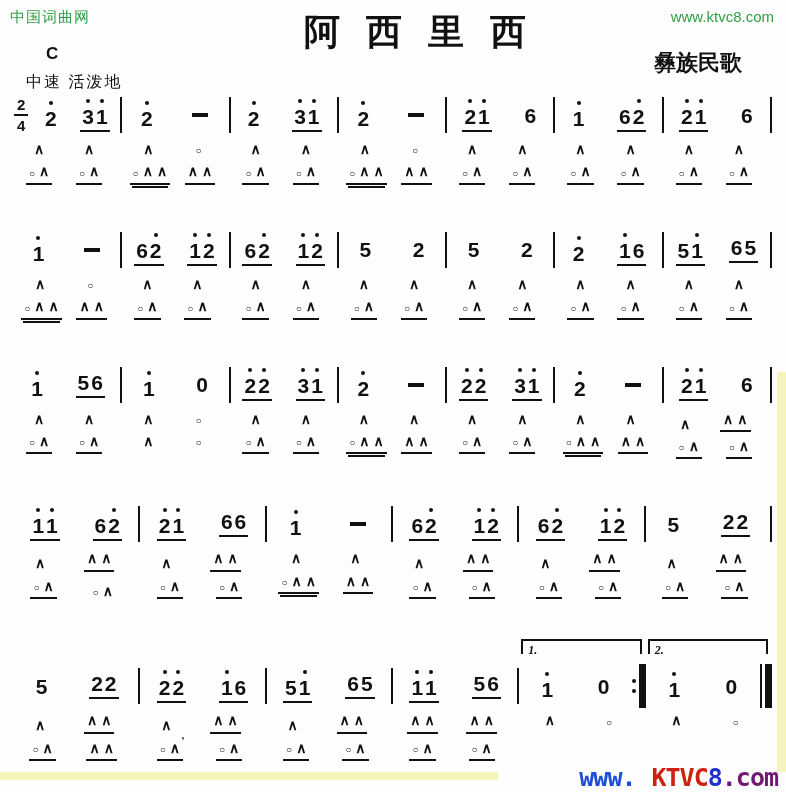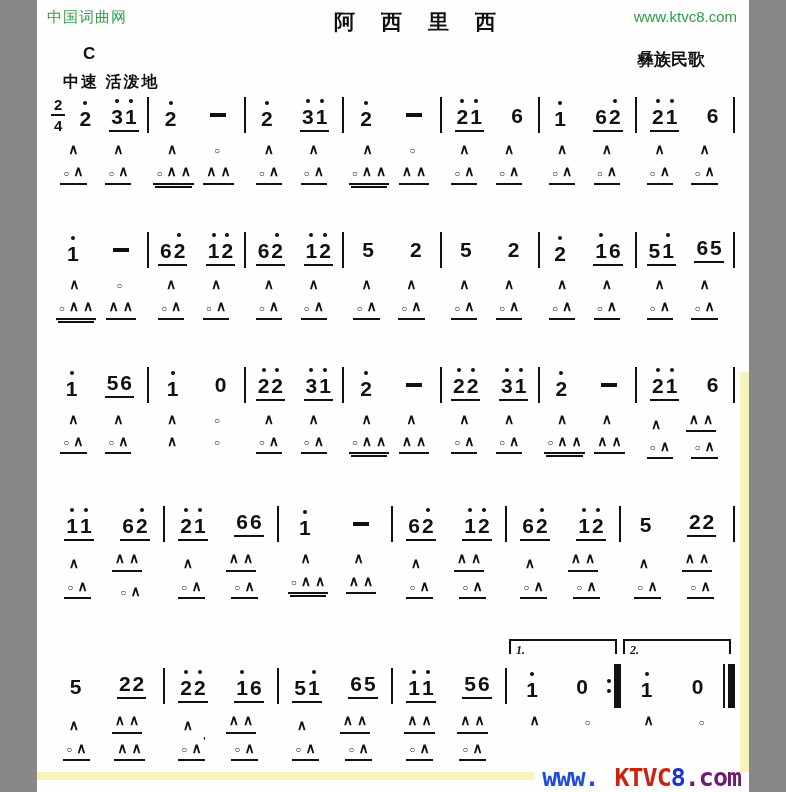--- a/index.html
+++ b/index.html
@@ -1,53 +1,53 @@
 <!DOCTYPE html>
 <html><head>
 <meta charset="utf-8">
 <style>
   * { margin:0; padding:0; box-sizing:border-box; }
   html,body { background:#888; }
   .page {
     position:relative;
-    width:712px; height:792px;
+    width:786px; height:792px;
     background:#fefefe;
     font-family:"Liberation Sans", sans-serif;
     color:#111;
     overflow:hidden;
     margin:0 auto;
   }
   
   .site-left {
     position:absolute; top:8px; left:10px;
     font-size:15px; letter-spacing:1px;
   }
   .site-right {
     position:absolute; top:8px; right:12px;
     font-size:15px;
   }
   .title {
     position:absolute; top:8px; left:0; right:0;
     text-align:center;
-    font-size:21px; font-weight:bold;
+    font-size:36px; font-weight:bold;
     letter-spacing:26px; text-indent:26px;
     font-family:"Liberation Serif", serif;
     margin-left:44px;
   }
   .key-sig {
     position:absolute; top:44px; left:46px;
     font-size:17px; font-weight:bold;
   }
   .credit {
     position:absolute; top:48px; right:44px;
-    font-size:17px; font-weight:bold;
+    font-size:22px; font-weight:bold;
   }
   .tempo {
     position:absolute; top:72px; left:26px;
-    font-size:16px; font-weight:bold;
+    font-size:16px; font-weight:normal;
     letter-spacing:2px;
   }
   
   #score { position:absolute; top:96px; left:14px; right:14px; }
   .system { display:flex; align-items:flex-start; }
   .system + .system { margin-top:46px; }
   .system.volta-room { margin-top:68px; }
   .measure { flex:1; position:relative; }
   .nrow { display:flex; align-items:center; height:38px; }
   .toks { flex:1; display:flex; justify-content:space-around; align-items:center; }

